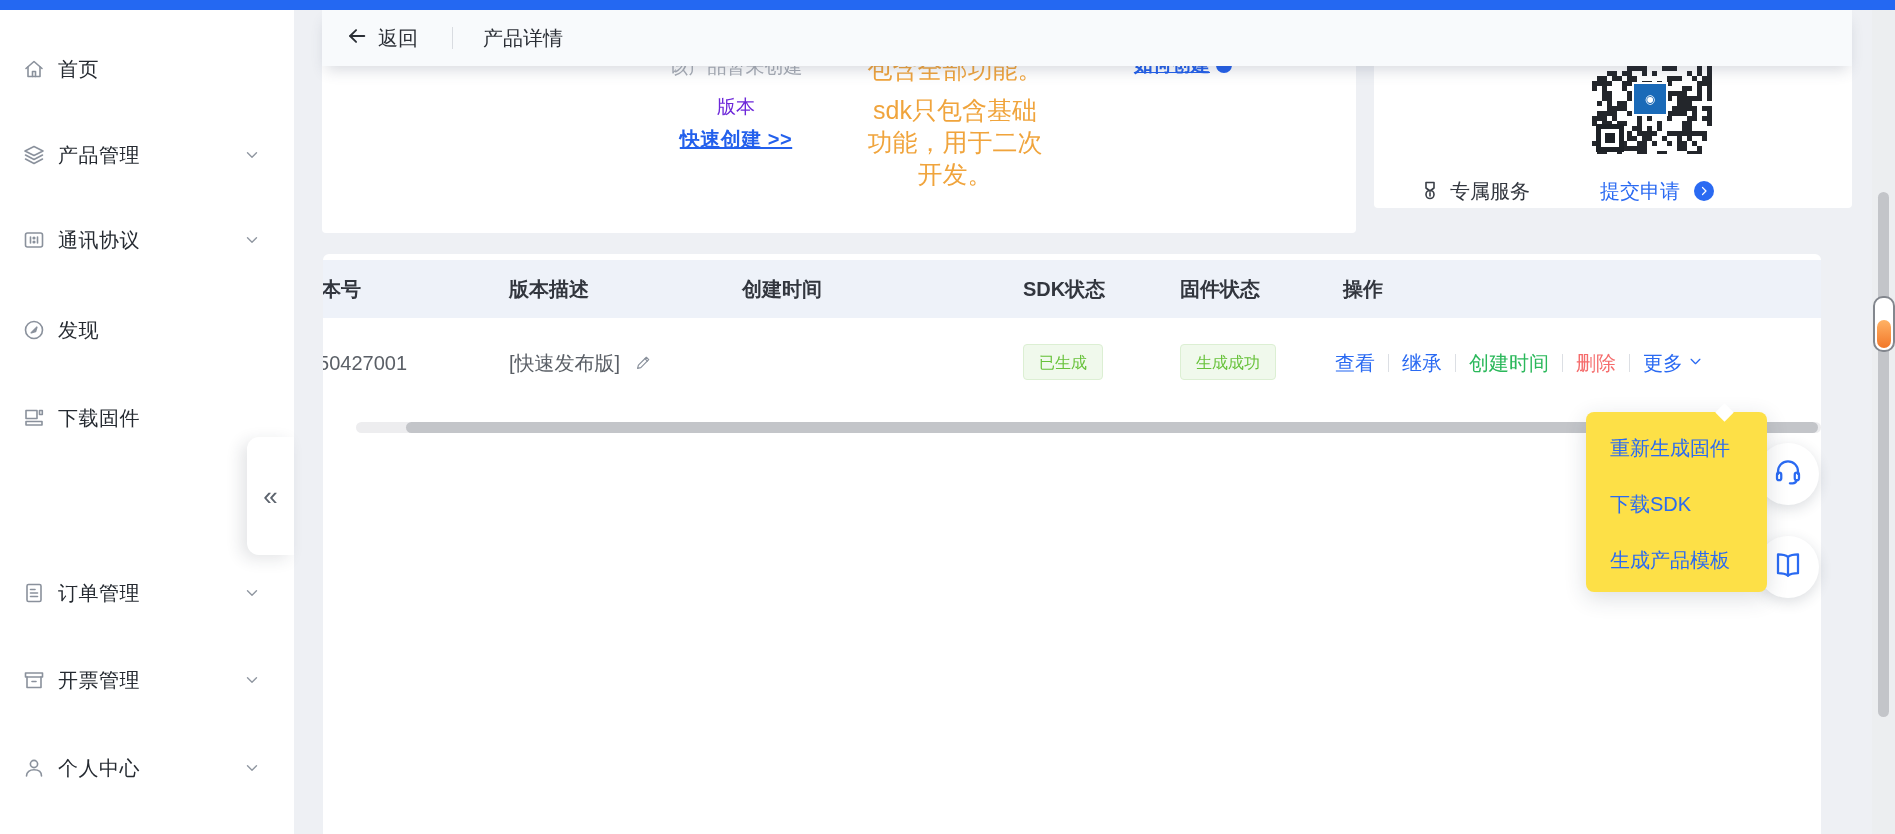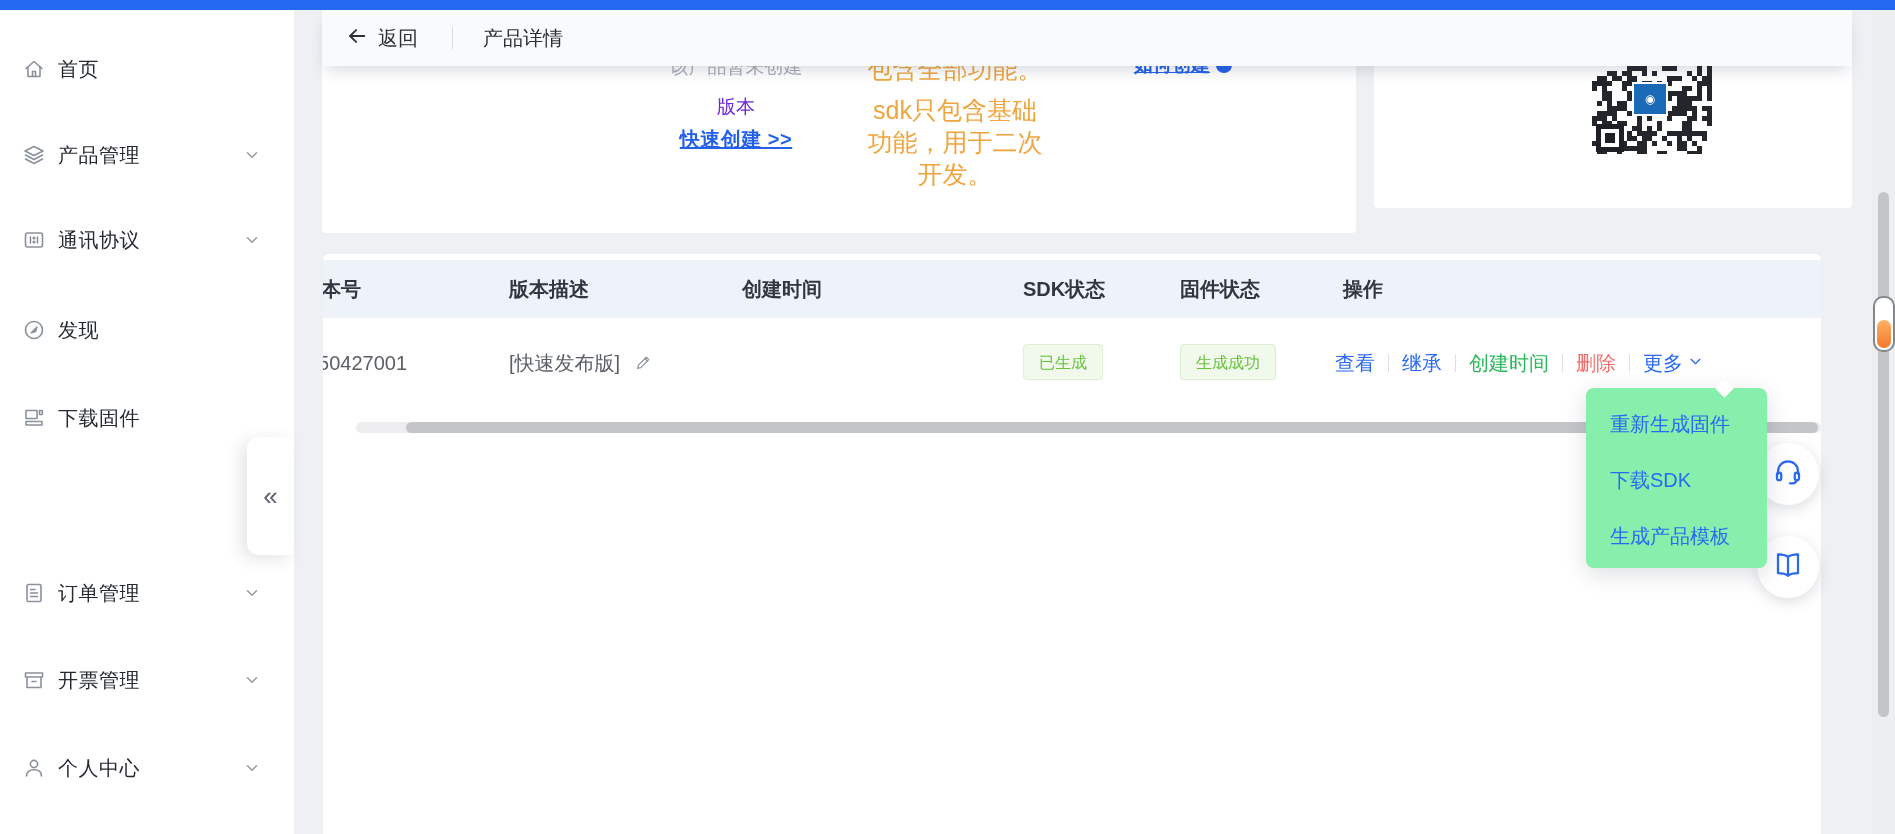--- a/index.html
+++ b/index.html
@@ -78,21 +78,21 @@
   .actions{position:absolute;left:1012px;top:0;height:90px;display:flex;align-items:center;}
   .act{font-size:20px;cursor:pointer;white-space:nowrap;}
   .act-blue{color:#2a6af2;} .act-green{color:#2bb85b;} .act-red{color:#f56c6c;}
   .act-sep{width:1px;height:18px;background:#dcdfe4;margin:0 13px;}
   .more-wrap{display:flex;align-items:center;gap:5px;}
   .more-wrap svg{stroke:#2a6af2;fill:none;stroke-width:2;stroke-linecap:round;stroke-linejoin:round;}
   .hscroll-track{position:absolute;left:33px;top:168px;width:1465px;height:11px;border-radius:6px;background:#ededef;}
   .hscroll-thumb{position:absolute;left:50px;top:0;width:1412px;height:11px;border-radius:6px;background:#c3c5c9;cursor:pointer;}
 
   
-  .dropdown{position:absolute;left:1586px;top:388px;width:181px;height:180px;background:#86efac;border-radius:8px;
+  .dropdown{position:absolute;left:1586px;top:412px;width:181px;height:180px;background:#fde047;border-radius:8px;
     box-shadow:0 6px 22px rgba(40,50,70,.16);z-index:30;}
   .dropdown .notch{position:absolute;left:132px;top:-6px;width:13px;height:13px;background:#fff;transform:rotate(45deg);}
   .dd-item{position:absolute;left:24px;height:30px;line-height:30px;font-size:20px;color:#2a6af2;cursor:pointer;white-space:nowrap;}
   .dd0{top:21px;} .dd1{top:77px;} .dd2{top:133px;}
 
   
   .float-btn{position:absolute;width:62px;height:62px;border-radius:50%;background:#fff;
     box-shadow:0 4px 14px rgba(40,50,70,.16);display:flex;align-items:center;justify-content:center;z-index:20;cursor:pointer;}
   .fb-headset{left:1757px;top:443px;} .fb-book{left:1757px;top:536px;}
   .float-btn svg{stroke:#2a6af2;fill:none;stroke-width:1.8;stroke-linecap:round;stroke-linejoin:round;}
@@ -437,20 +437,34 @@
         <span class="cell" style="left: 65px; top: 85px;"></span>
         <span class="cell" style="left: 70px; top: 85px;"></span>
         <span class="cell" style="left: 95px; top: 85px;"></span>
         <span class="cell" style="left: 100px; top: 85px;"></span>
         <span class="cell" style="left: 105px; top: 85px;"></span>
       <div class="qr-marker">
           <i></i>
         </div>
       <div class="qr-logo">◉</div>
     </div>
+    <div class="svc-row">
+      <span class="svc-icon"><svg width="24" height="24" viewBox="0 0 24 24">
+            <path d="M8 3.5 H16 V9 L12 12 L8 9 Z"></path>
+            <circle cx="12" cy="15.5" r="4"></circle>
+            <path d="M12 13.8 V17"></path>
+          </svg></span>
+      <span class="svc-label">专属服务</span>
+      <span class="apply-link">提交申请</span>
+      <span class="apply-circ">
+          <svg width="12" height="12" viewBox="0 0 24 24">
+            <path d="M9 5 L16 12 L9 19"></path>
+          </svg>
+        </span>
+    </div>
   </section>
 
   <section class="card card-table">
     <div class="thead">
       <div class="th" style="left:-22px">版本号</div>
       <div class="th" style="left:186px">版本描述</div>
       <div class="th" style="left:419px">创建时间</div>
       <div class="th" style="left:700px">SDK状态</div>
       <div class="th" style="left:857px">固件状态</div>
       <div class="th" style="left:1020px">操作</div>

